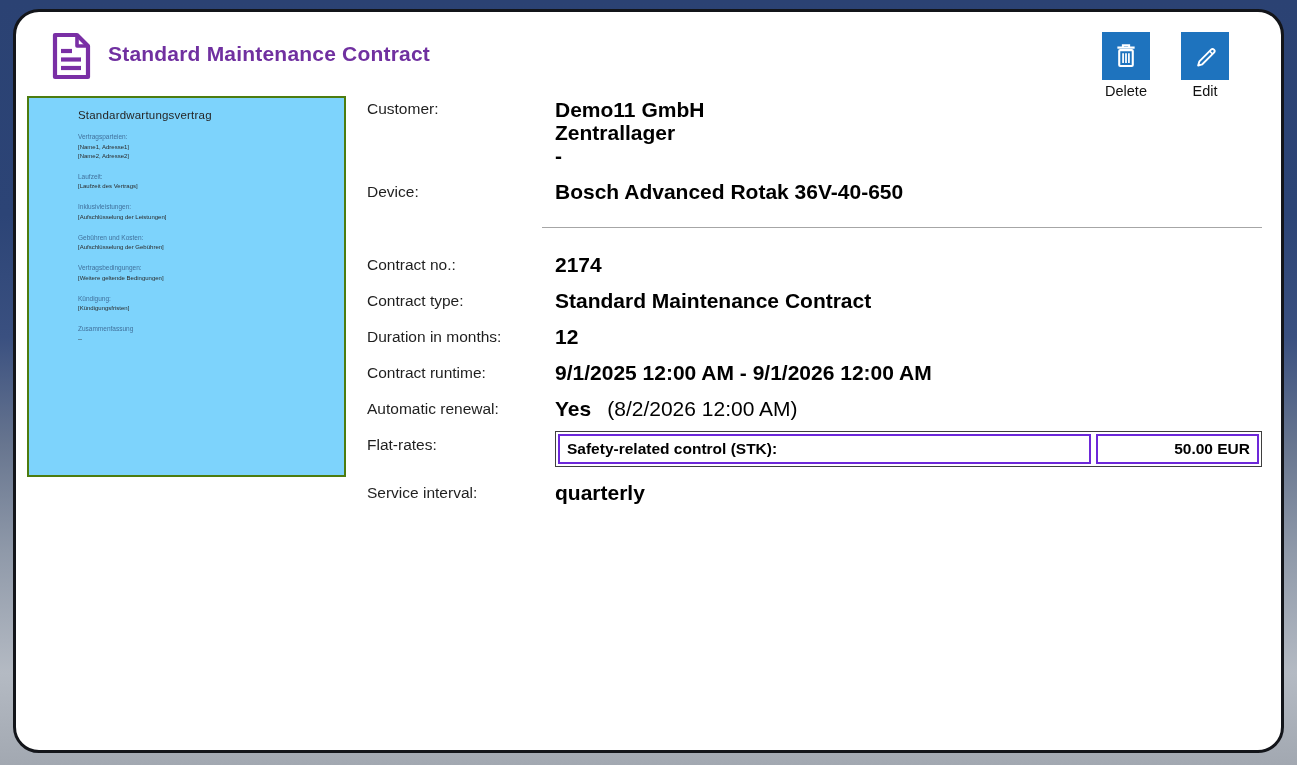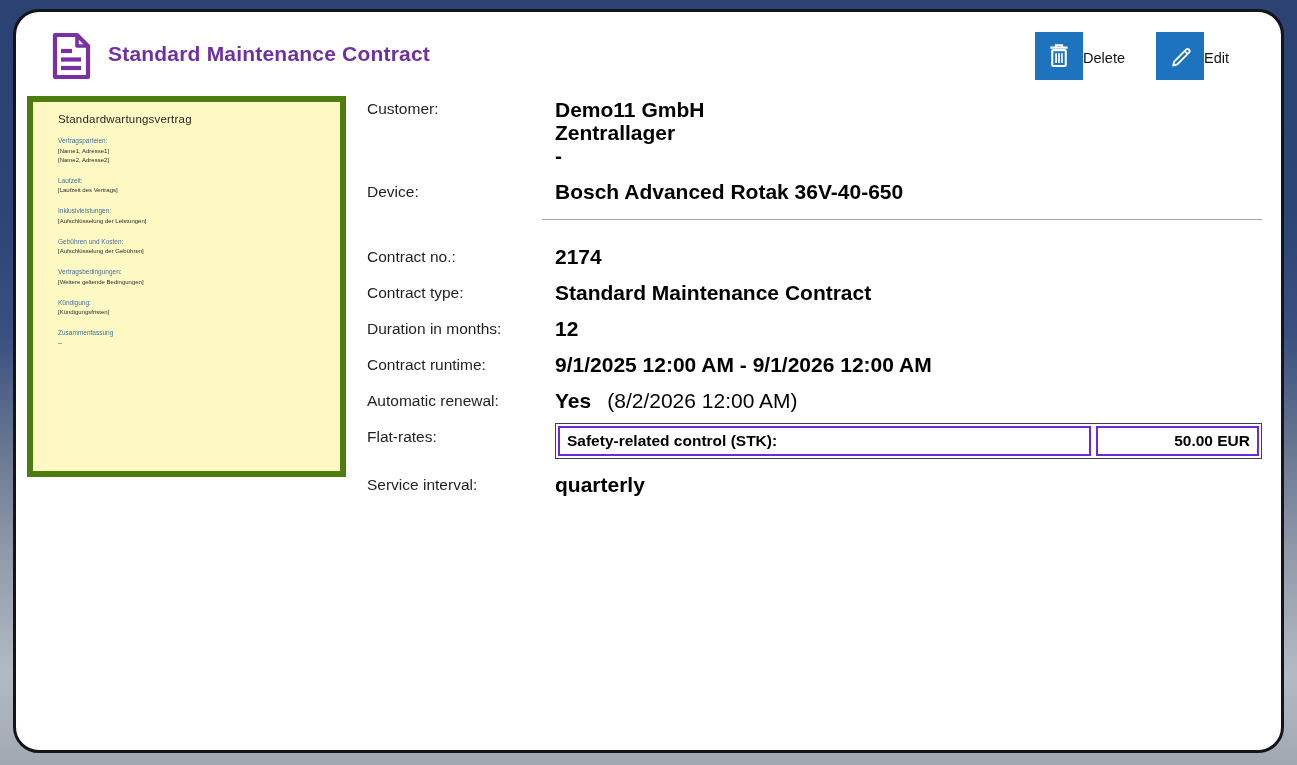--- a/index.html
+++ b/index.html
@@ -36,21 +36,21 @@
     letter-spacing: 0.2px;
   }
   .header-actions {
     position: absolute;
     top: 20px; right: 52px;
     display: flex;
     gap: 31px;
   }
   .action {
     display: flex;
-    flex-direction: row;
+    flex-direction: column;
     align-items: center;
     cursor: pointer;
   }
   .icon-btn {
     width: 48px; height: 48px;
     background: #1e73be;
     display: flex;
     align-items: center;
     justify-content: center;
   }
@@ -63,23 +63,23 @@
   .content {
     display: flex;
     align-items: flex-start;
     padding: 16px 19px 0 11px;
   }
   
   .preview-pane {
     flex: none;
     width: 319px;
     height: 381px;
-    border: 6px solid #4d7c0f;
-    background: #fef9c3;
-    padding: 11px 18px 10px 25px;
+    border: 2px solid #4d7c0f;
+    background: #7dd3fc;
+    padding: 11px 18px 10px 49px;
     overflow: hidden;
     cursor: pointer;
   }
   .preview-title {
     font-size: 11.5px;
     color: #262626;
     font-weight: 400;
     letter-spacing: 0.2px;
   }
   .pv-section { margin-top: 12px; }
@@ -112,21 +112,21 @@
     line-height: 21px;
   }
   .d-value {
     font-size: 21px;
     font-weight: 700;
     color: #000;
     line-height: 21px;
   }
   .d-value .stack-line { display: block; line-height: 23px; }
   .row-customer { margin-bottom: 14px; }
-  .row-device { margin-bottom: 17px; }
+  .row-device { margin-bottom: 25px; }
   .divider {
     border-top: 1px solid #a6a6a6;
     margin: 0 0 26px 175px;
   }
   .renewal-note { margin-left: 16px; font-weight: 400; }
   
   .row-flatrates { }
   .fr-table {
     flex: 1;
     display: flex;

